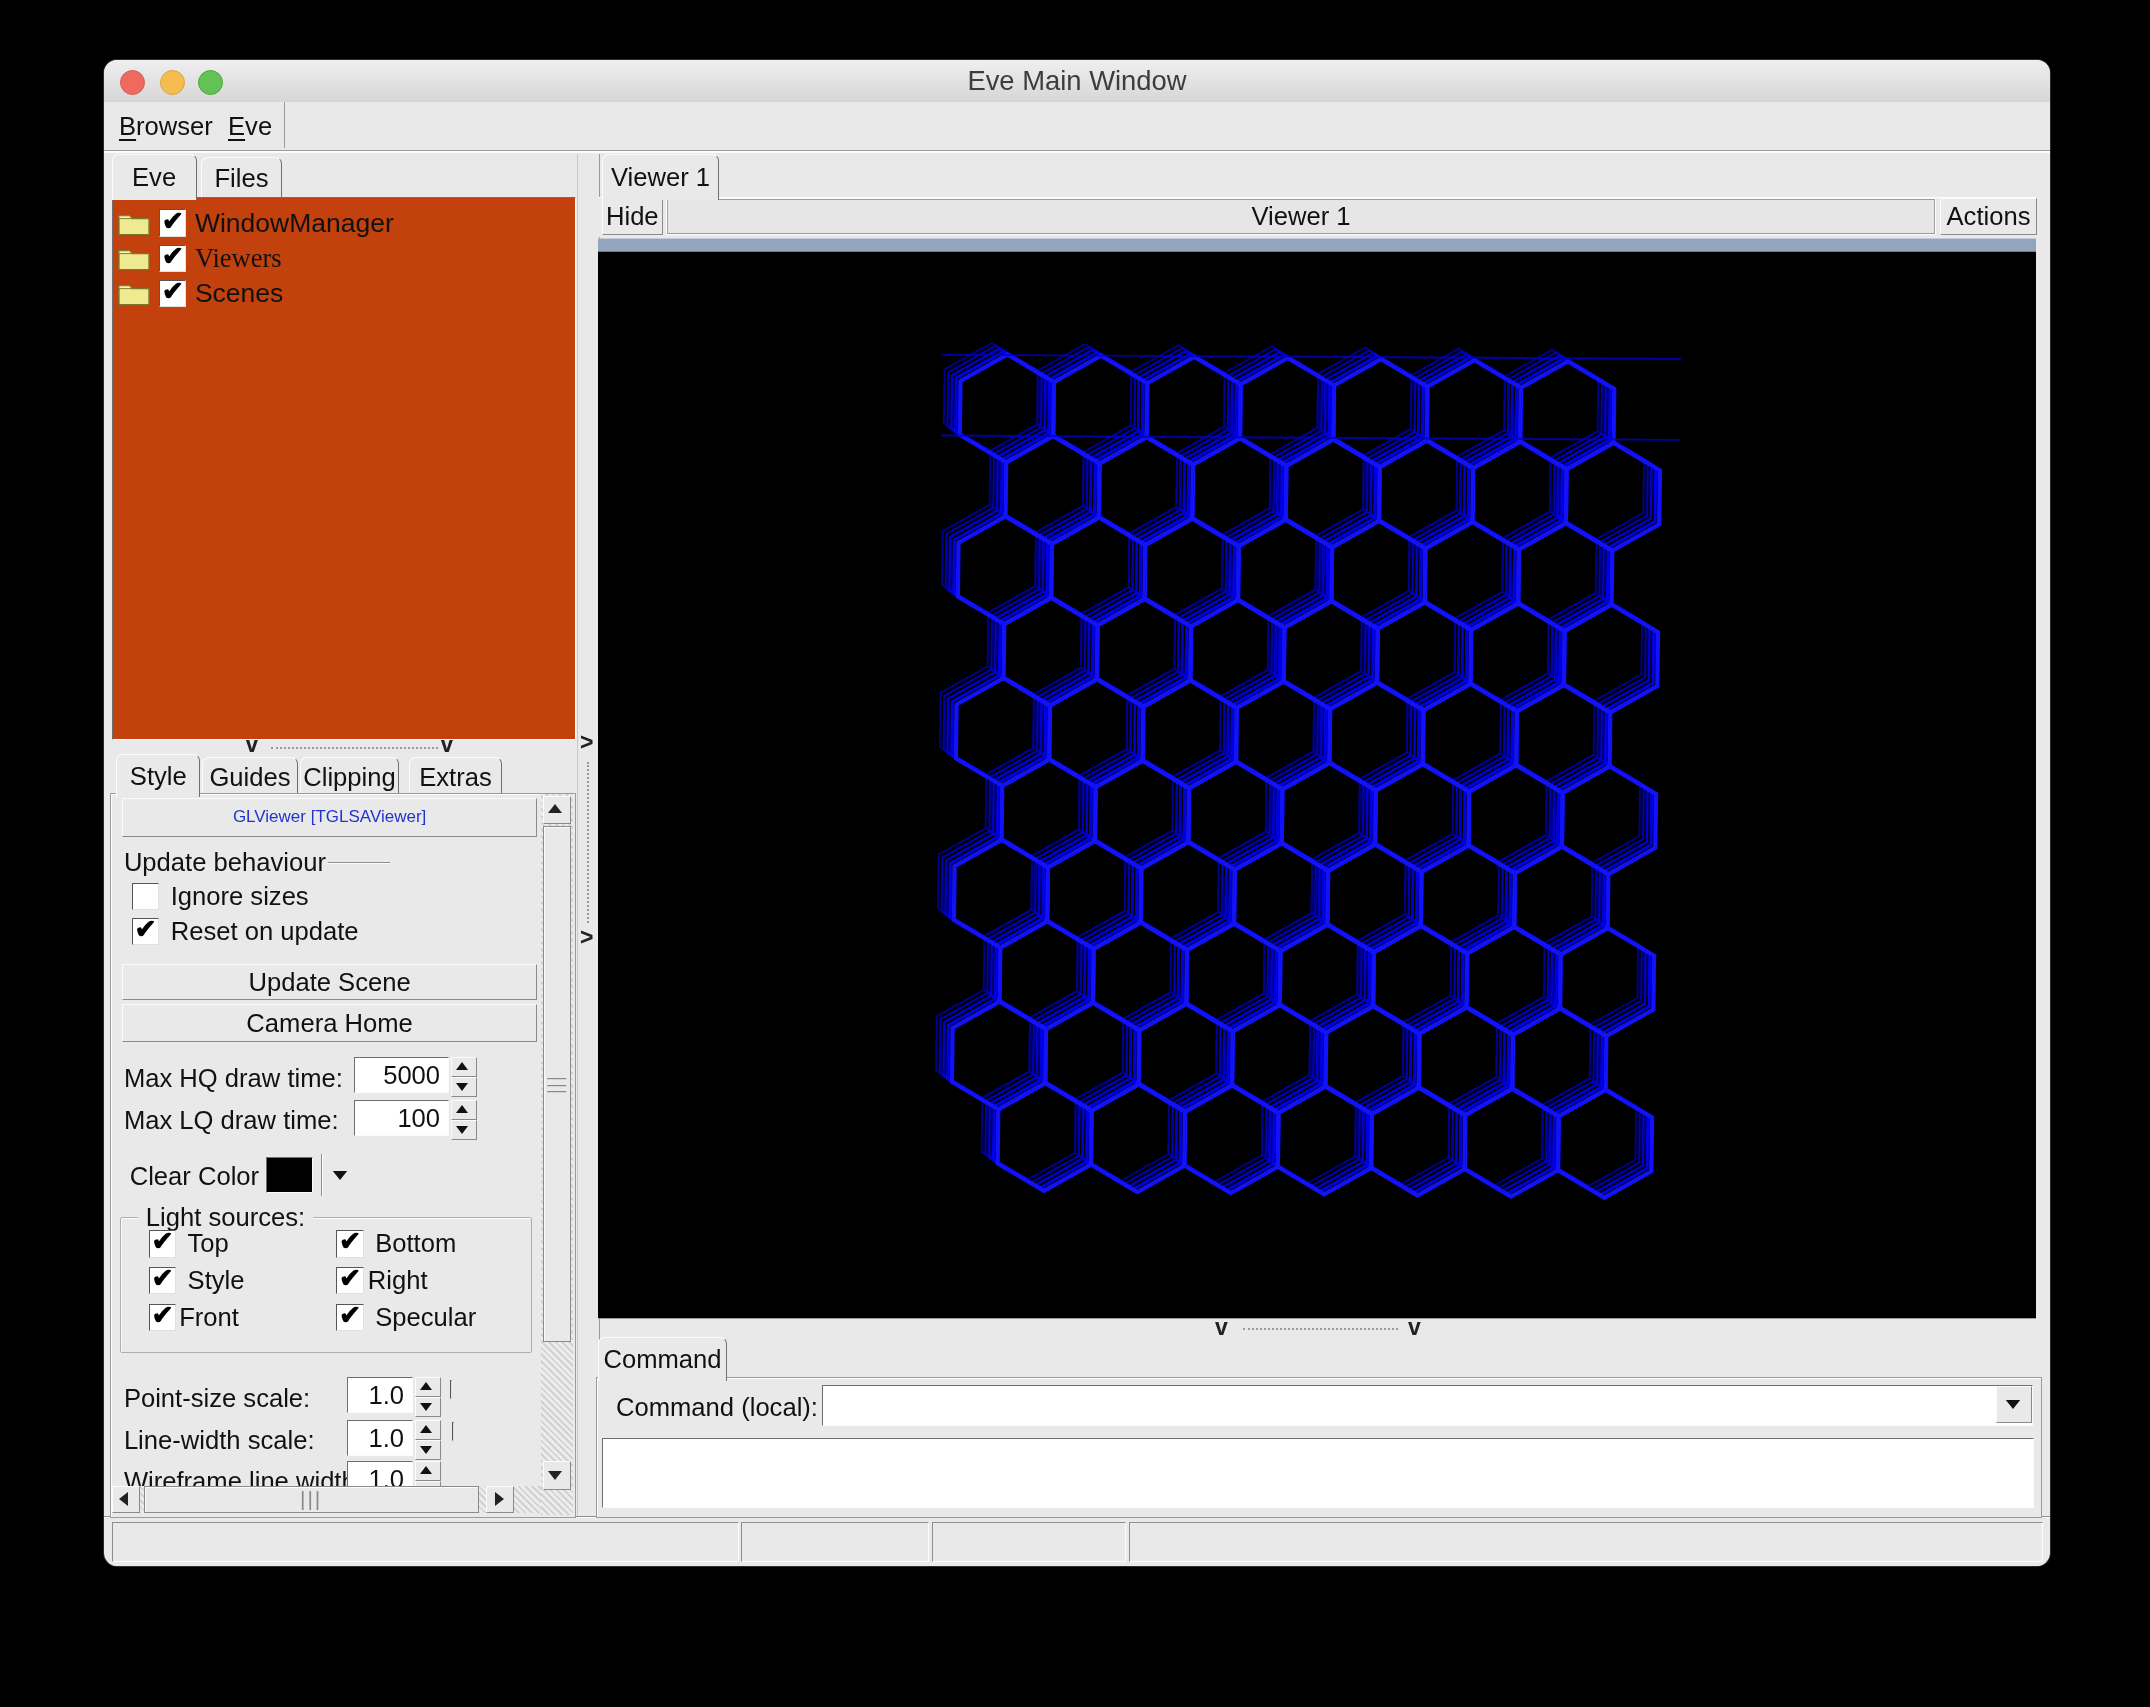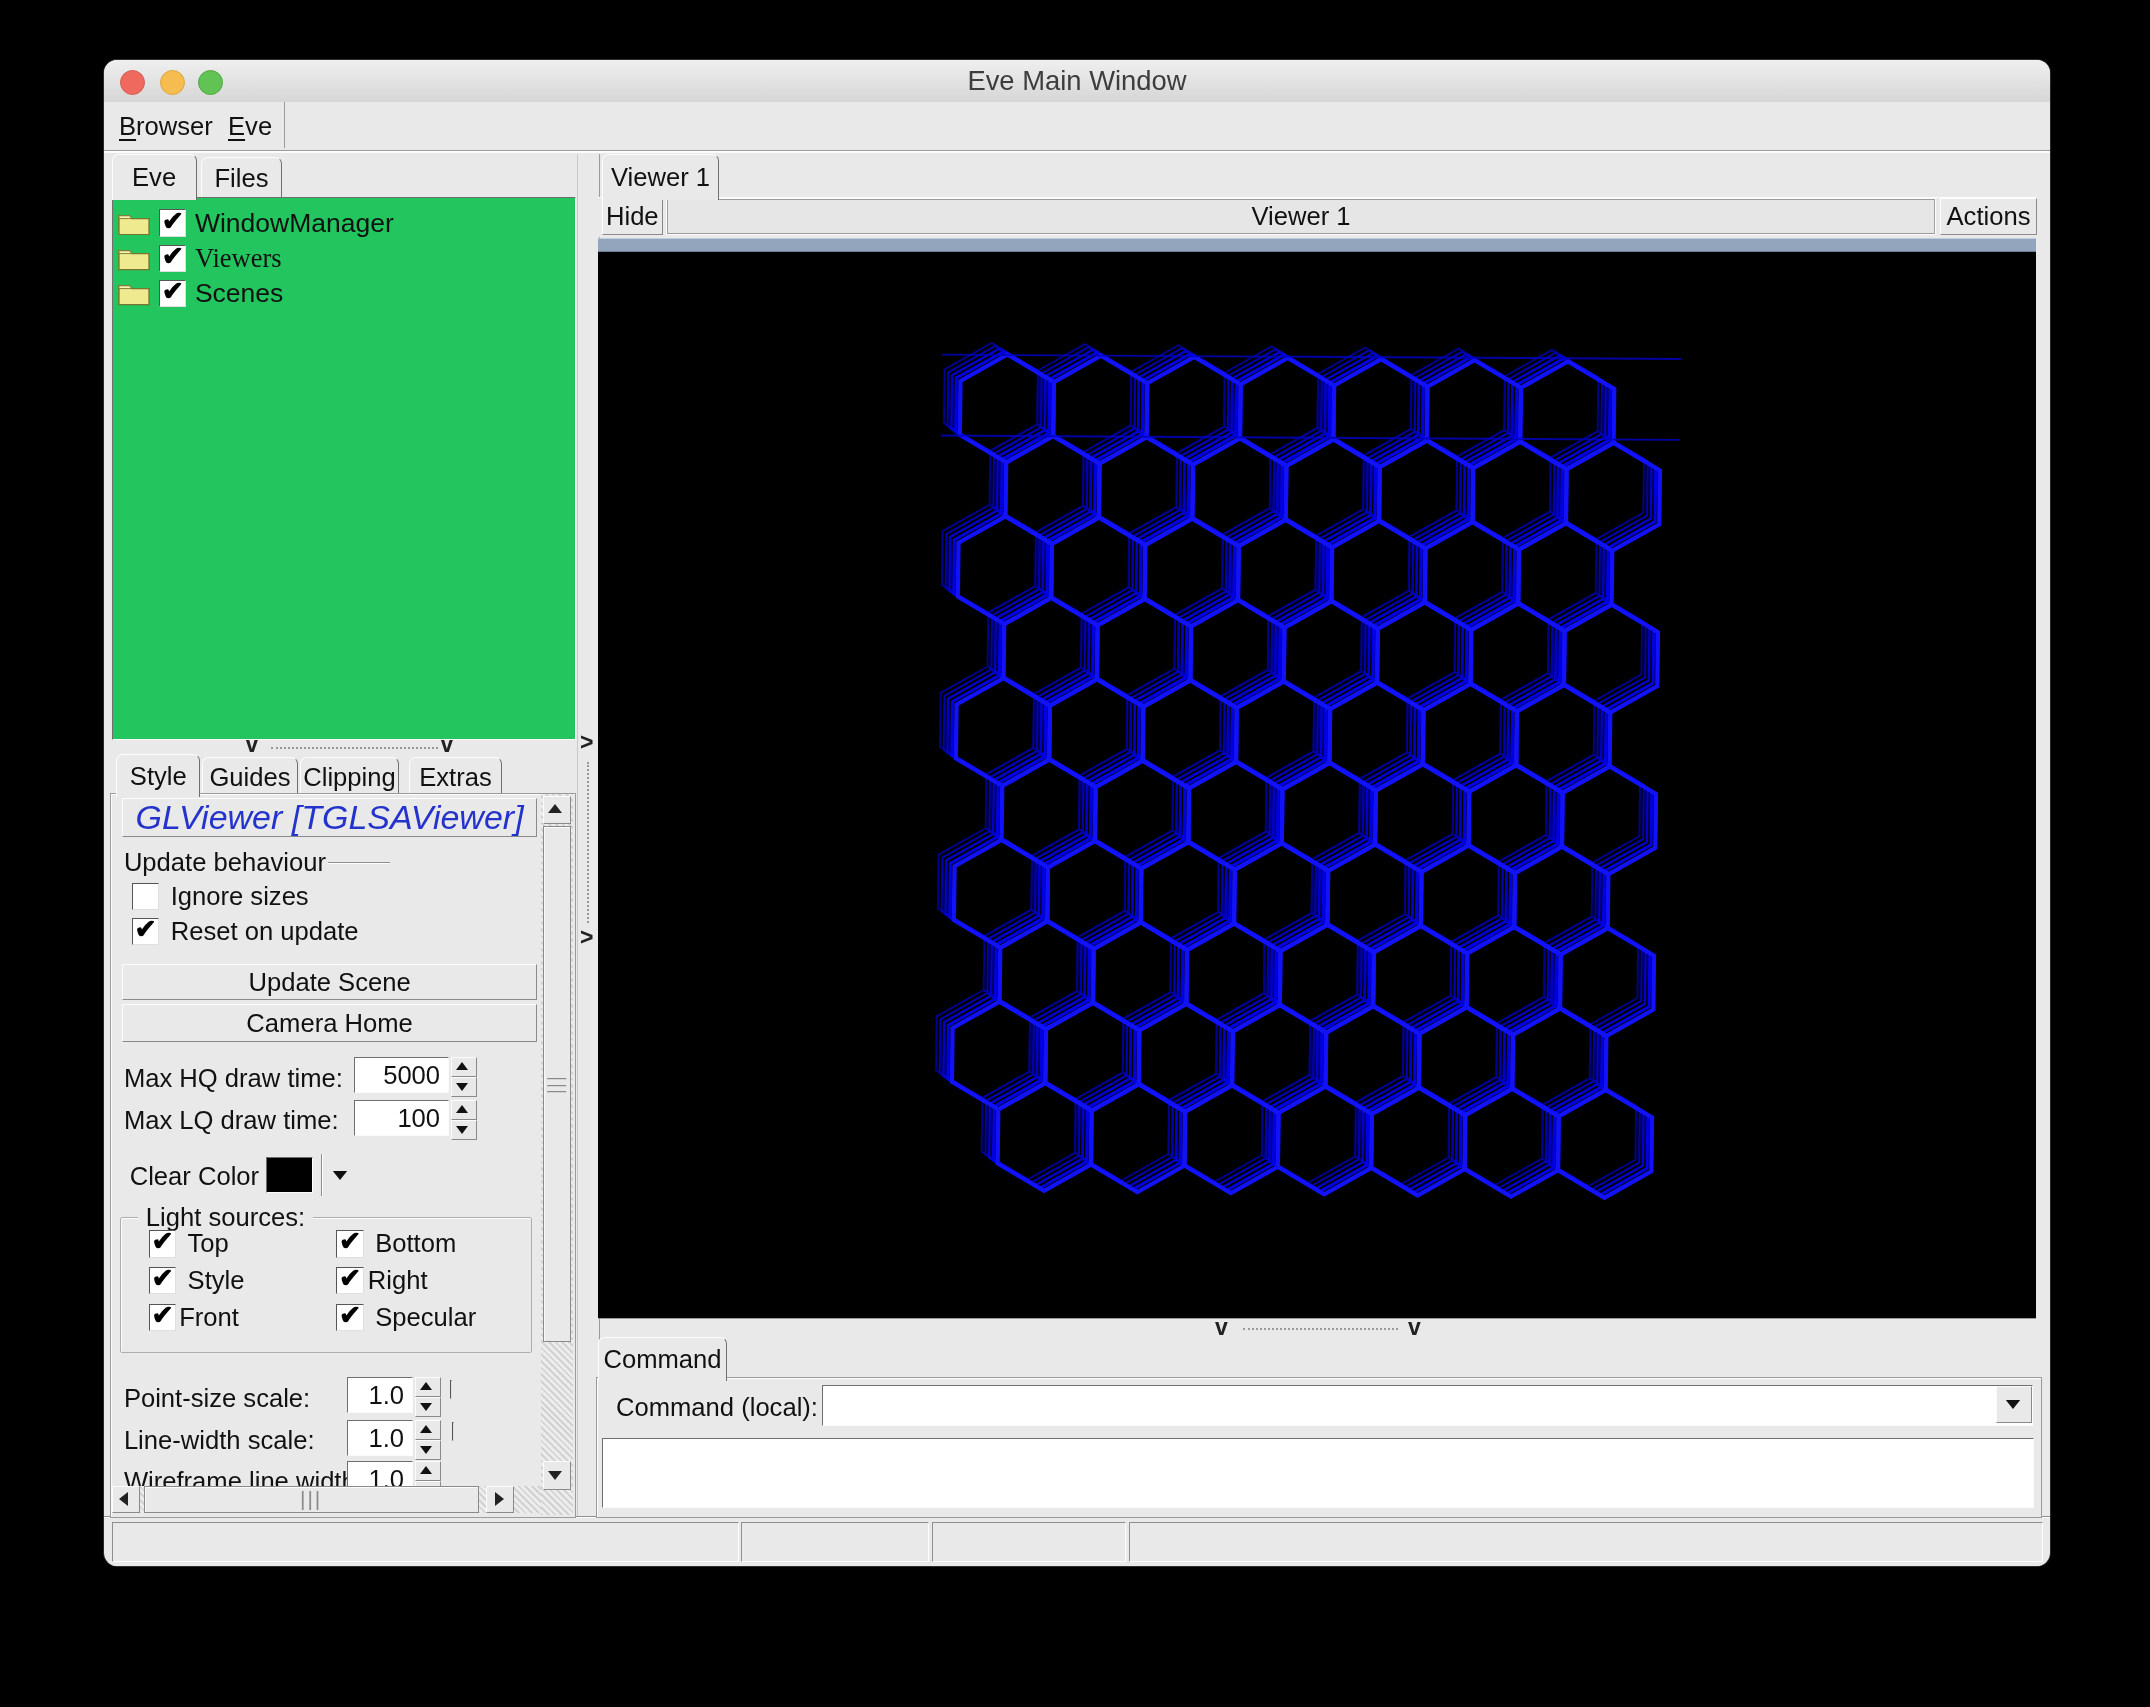--- a/index.html
+++ b/index.html
@@ -26,21 +26,21 @@
            border-bottom:1.9px solid #9b9b9b;box-shadow:0 1.9px 0 #fdfdfd;}
   .menuframe{position:absolute;left:2.8px;top:0;height:46px;width:177px;border-right:1.9px solid #9b9b9b;}
   .menuitem{position:absolute;top:0;height:46px;line-height:49px;font-size:25.6px;}
   .mn{text-decoration:underline;text-underline-offset:3.8px;}
   
   .tab{background:#e9e9e9;border-top:1.9px solid #fcfcfc;border-left:1.9px solid #fcfcfc;
        border-right:1.9px solid #6f6f6f;border-bottom:none;border-radius:6.6px 6.6px 0 0;
        display:flex;align-items:center;justify-content:center;font-size:25.6px;z-index:3;}
   .tab.active{z-index:5;}
   
-  .treebox{background:#22c55e;border-top:1.9px solid #6f6f6f;border-left:1.9px solid #6f6f6f;
+  .treebox{background:#c2410c;border-top:1.9px solid #6f6f6f;border-left:1.9px solid #6f6f6f;
            border-bottom:1.9px solid #fbfbfb;border-right:1.9px solid #fbfbfb;z-index:4;}
   .treerow{position:absolute;left:5.7px;height:35px;display:flex;align-items:center;gap:8.5px;font-size:26.5px;}
   
   .cb{width:25.6px;height:25.6px;background:#fff;border-top:1.9px solid #565656;border-left:1.9px solid #565656;
       border-bottom:1.9px solid #e0e0e0;border-right:1.9px solid #e0e0e0;position:relative;flex:none;}
   .cb.checked::after{content:"\2714";position:absolute;left:1.9px;top:-5.7px;font-size:26.5px;color:#000;font-weight:bold;}
   
   .entry{background:#fff;border-top:1.9px solid #6f6f6f;border-left:1.9px solid #6f6f6f;
          border-bottom:1.9px solid #fbfbfb;border-right:1.9px solid #fbfbfb;
          font-size:25.6px;text-align:right;padding-right:7.6px;box-sizing:border-box;
@@ -146,21 +146,21 @@
       </div>
   <div class="abs tab" style="left:196px;top:697px;width:97px;height:39px;">
         <span>Clipping</span>
       </div>
   <div class="abs tab" style="left:305px;top:697px;width:91px;height:39px;justify-content:center;">
         <span>Extras</span>
       </div>
 
   <div class="abs" style="left:5.7px;top:733px;width:464px;height:723px;background:#e9e9e9;border:0.9px solid #9b9b9b;box-shadow:inset 0.9px 0.9px 0 #fdfdfd;overflow:hidden;z-index:4;">
 
-    <div class="abs raisedthin btn" style="left:11.4px;top:3.8px;width:413px;height:37px;color:#2333cc;font-size:34px;font-style:italic;">
+    <div class="abs raisedthin btn" style="left:11.4px;top:3.8px;width:413px;height:37px;color:#2333cc;font-size:17px;">
           <span>GLViewer [TGLSAViewer]</span>
         </div>
 
     <div class="abs lbl" style="left:13.2px;top:53px;height:30px;">Update behaviour</div>
     <div class="abs" style="left:217px;top:68px;width:62px;border-top:1.9px solid #8f8f8f;border-bottom:0.9px solid #fdfdfd;"></div>
 
     <div class="abs" style="left:21px;top:88px;display:flex;align-items:center;gap:11.4px;">
       <span class="cb"></span>
       <span class="lbl">Ignore sizes</span>
     </div>

